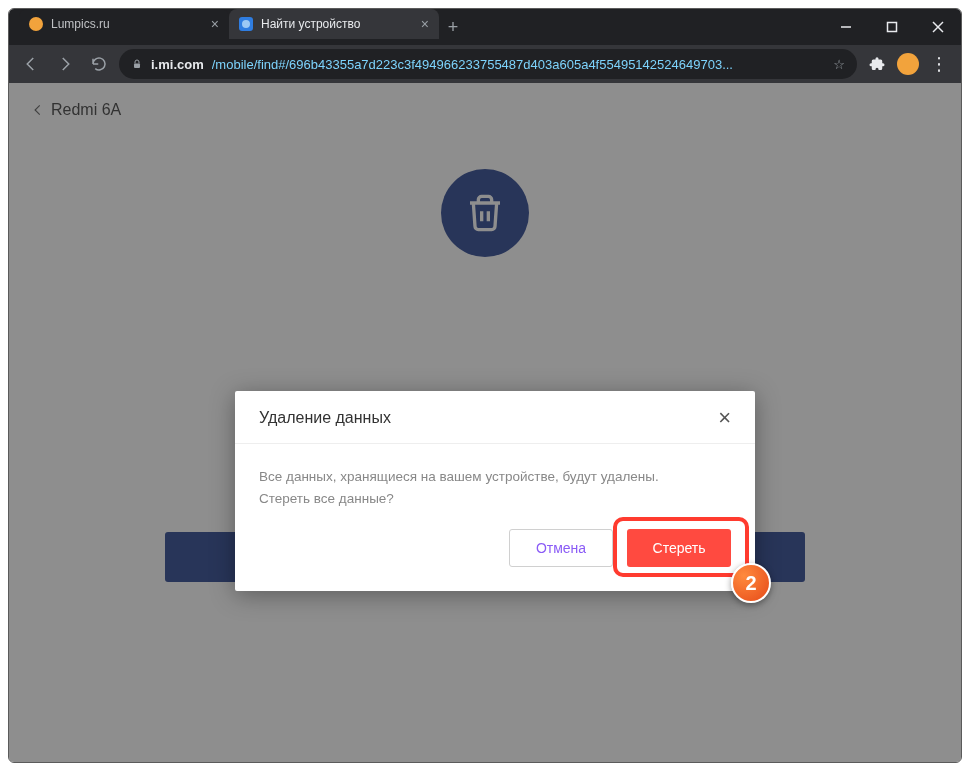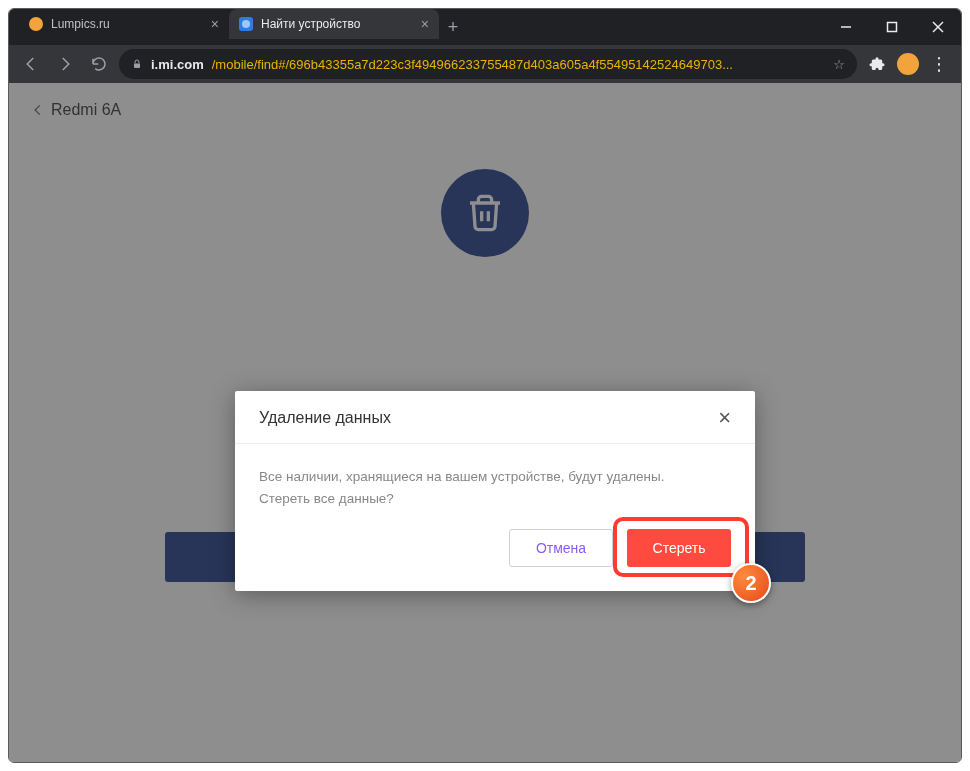--- a/index.html
+++ b/index.html
@@ -20,21 +20,21 @@
   .window-controls { margin-left:auto; display:flex; gap:0; }
   .window-controls div { width:46px; height:36px; color:#e8eaed; font-size:12px; display:flex; align-items:center; justify-content:center; cursor:pointer; }
   .window-controls svg { width:12px; height:12px; }
 
   .toolbar { background:#35363a; height:38px; display:flex; align-items:center; padding:0 8px; gap:6px; color:#9aa0a6; }
   .toolbar .nav-btn { width:28px; height:28px; display:flex; align-items:center; justify-content:center; cursor:pointer; border-radius:50%; }
   .toolbar .nav-btn svg { width:18px; height:18px; stroke:#9aa0a6; fill:none; stroke-width:2; }
   .omnibox { flex:1; background:#202124; border-radius:20px; height:30px; display:flex; align-items:center; padding:0 12px; font-size:13px; color:#bfc1c4; gap:8px; overflow:hidden; }
   .omnibox .lock { width:12px; height:12px; }
   .omnibox .url-host { color:#e8eaed;font-weight:bold; }
-  .omnibox .url-path { color:#eab308; white-space:nowrap; overflow:hidden; text-overflow:ellipsis; }
+  .omnibox .url-path { color:#7dd3fc; white-space:nowrap; overflow:hidden; text-overflow:ellipsis; }
   .omnibox .star { margin-left:auto; color:#9aa0a6; }
   .toolbar .ext { width:28px; height:28px; display:flex; align-items:center; justify-content:center; cursor:pointer; }
   .toolbar .ext.orange-dot { width:22px; height:22px; background:#f2a33c; border-radius:50%; }
   .toolbar .menu-dots { font-size:18px; color:#e8eaed; letter-spacing:0; cursor:pointer; width:28px; text-align:center; }
 
   
   .page { position:relative; height:calc(100% - 74px); background:#fff;border-radius:32px; }
   .page-inner { padding:18px 22px; }
   .backlink { display:flex; align-items:center; gap:6px; font-size:16px; color:#333; cursor:pointer; }
   .backlink svg { width:14px; height:14px; stroke:#555; fill:none; stroke-width:2; }
@@ -166,21 +166,21 @@
     </div>
 
     <div class="dim"></div>
 
     <div class="modal">
       <div class="modal-header">
         <h3>Удаление данных</h3>
         <button class="modal-close">×</button>
       </div>
       <div class="modal-body">
-        <div>Все наличии, хранящиеся на вашем устройстве, будут удалены.</div>
+        <div>Все данных, хранящиеся на вашем устройстве, будут удалены.</div>
         <div>Стереть все данные?</div>
       </div>
       <div class="modal-footer">
         <button class="btn btn-cancel">Отмена</button>
         <button class="btn btn-erase">Стереть</button>
       </div>
     </div>
 
     <div class="hl-frame erase"></div>
 

